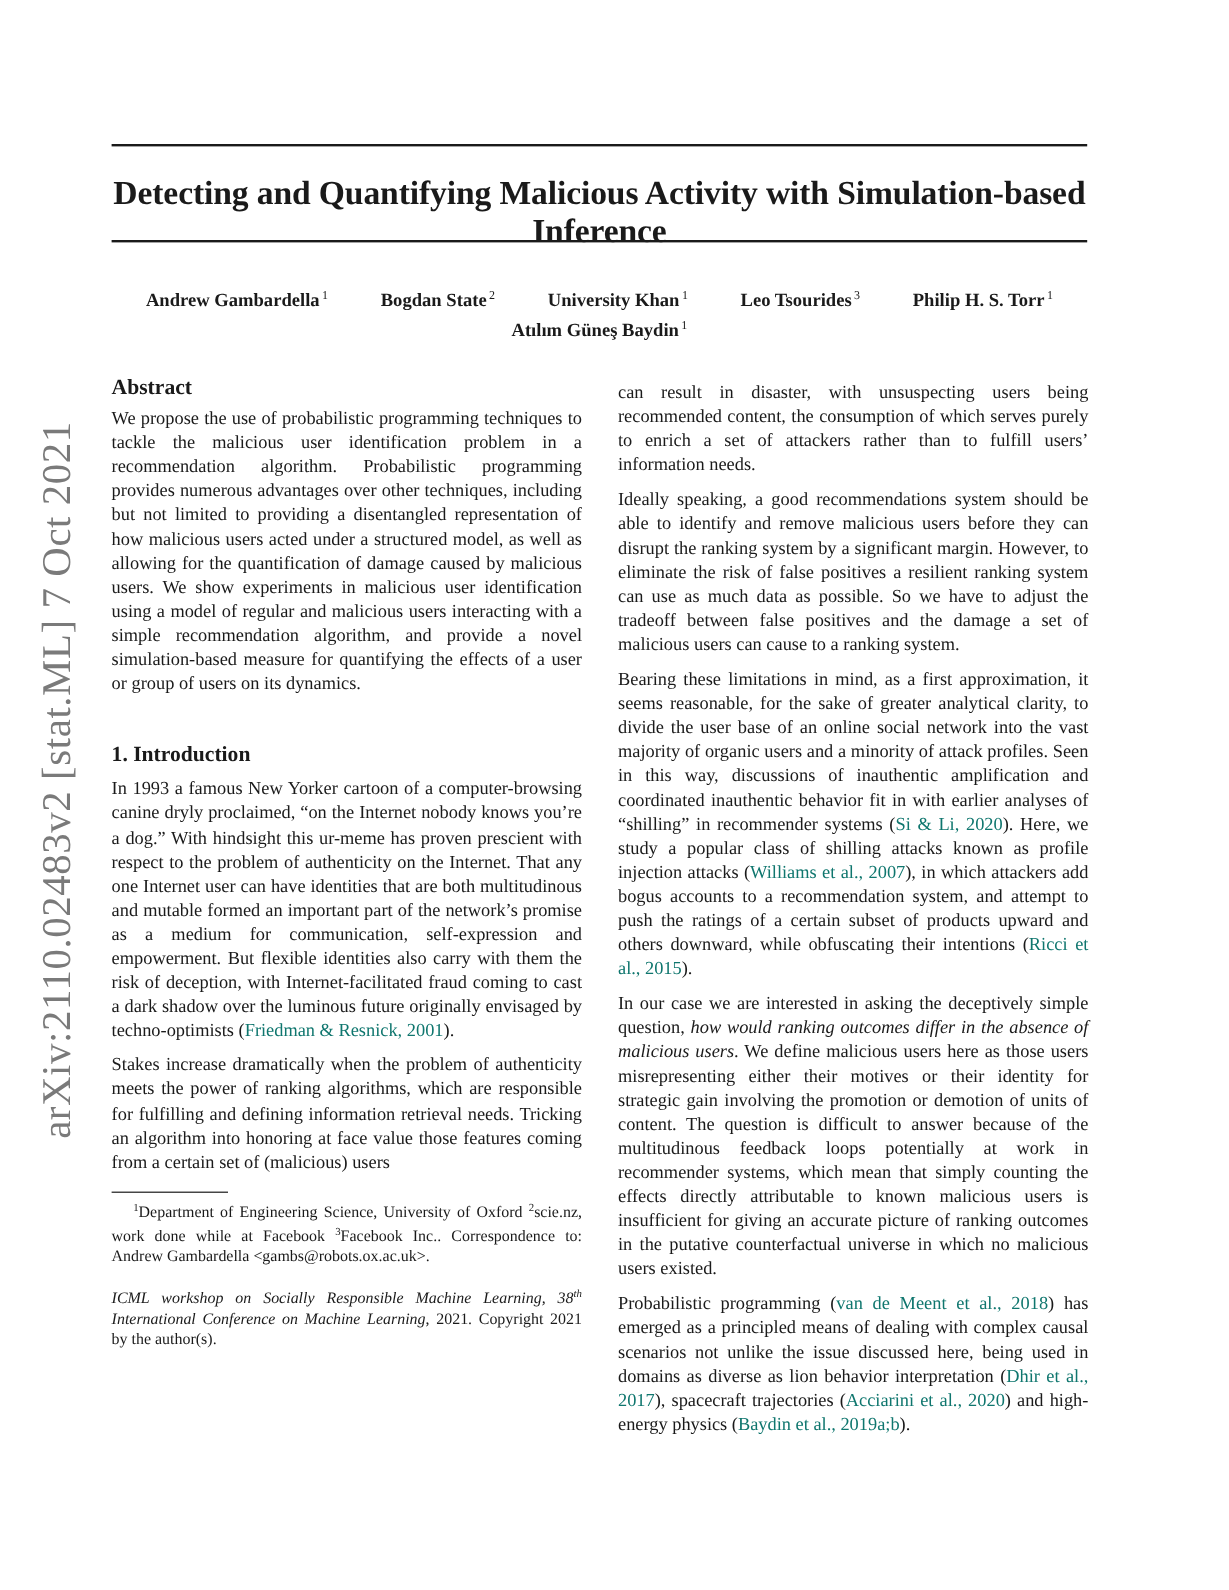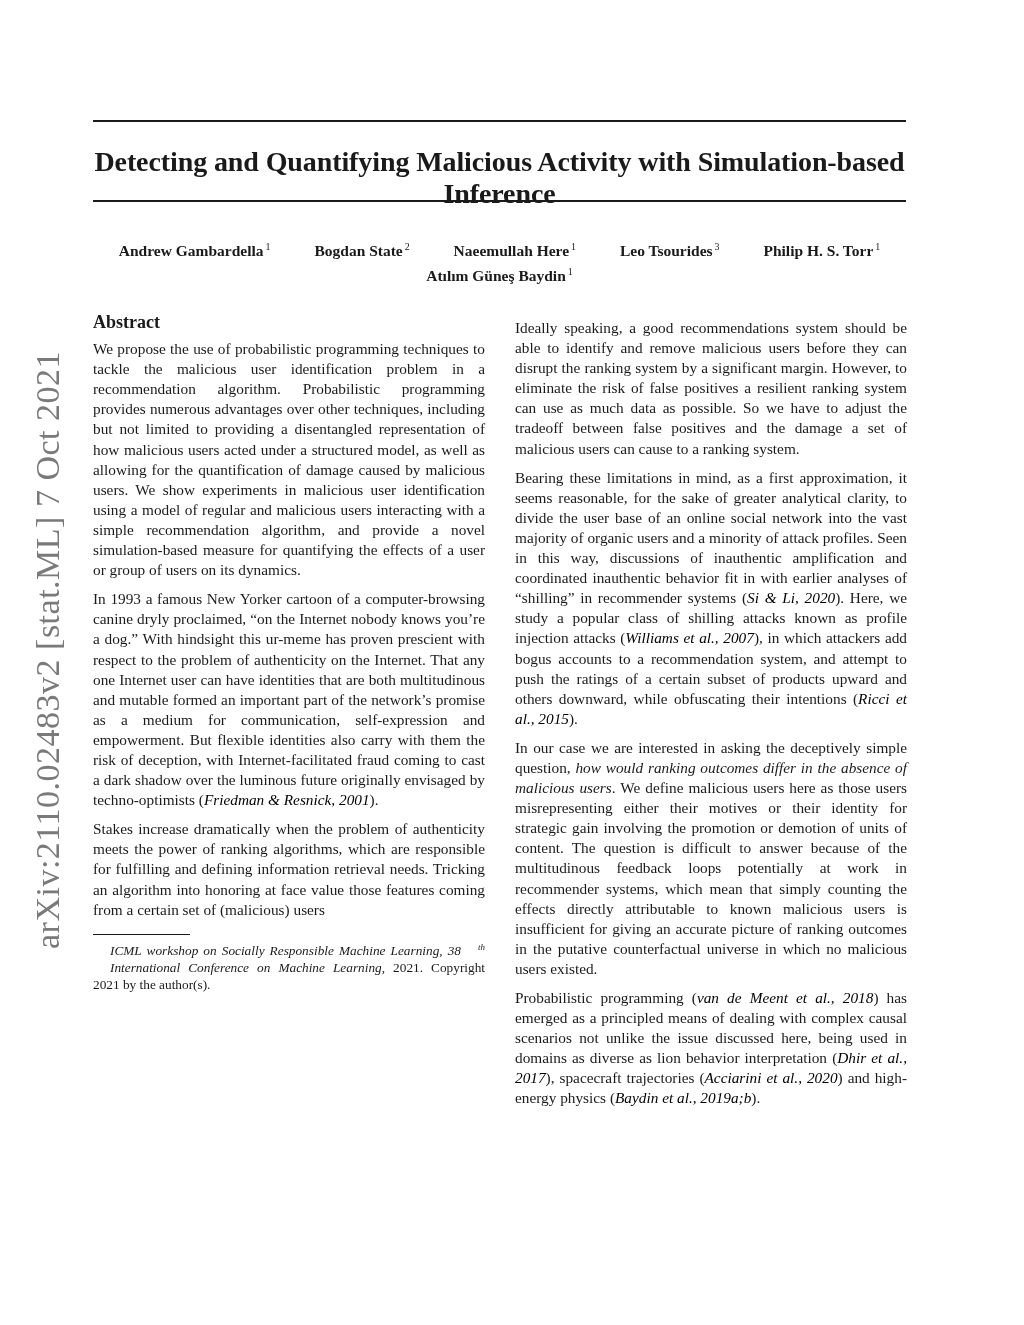--- a/index.html
+++ b/index.html
@@ -26,58 +26,61 @@
     transform: translate(-50%, -50%) rotate(-90deg);
     white-space: nowrap; font-size: 34px; color: #7a7a7a; letter-spacing: 0.5px;
   }
   .col { position: absolute; font-size: 15.3px; line-height: 20.1px; text-align: justify; hyphens: none; }
   .col p { margin: 0 0 9px 0; }
   .left { left: 93px; width: 392px; top: 312px; }
   .right { left: 515px; width: 392px; top: 318px; }
   .abstract-title { text-align: left; font-weight: bold; font-size: 18px; margin: 0 0 7px 0; }
   .abstract { margin: 0 34px; }
   .section-heading { font-weight: bold; font-size: 18px; margin: 38px 0 10px 0; }
-  .cite { color: #000000; font-style: italic; }
+  .cite { color: #0f766e; }
   .footnote-rule { width: 97px; height: 1px; background: #1a1a1a; margin: 14px 0 4px 0; }
   .footnotes { font-size: 13.3px; line-height: 17px; text-align: justify; }
   .footnotes p { margin: 0 0 15px 0; }
   .footnotes .fn-first { text-indent: 18px; }
   .footnotes sup { font-size: 9px; vertical-align: 5px; }
-  .venue em { font-style: italic; margin-left: 17px; }
+  .venue em { font-style: italic; }
 </style>
 </head>
 <body>
 
 <div class="arxiv">arXiv:2110.02483v2  [stat.ML]  7 Oct 2021</div>
 
 <div class="rule top"></div>
 <h1 class="title" style="margin:0;">Detecting and Quantifying Malicious Activity with Simulation-based Inference</h1>
 <div class="rule bottom"></div>
 
 <div class="authors">
   <span class="author"><span>Andrew Gambardella</span><sup>1</sup></span>
   <span class="author"><span>Bogdan State</span><sup>2</sup></span>
-  <span class="author"><span>Naeemullah Here</span><sup>1</sup></span>
+  <span class="author"><span>University Khan</span><sup>1</sup></span>
   <span class="author"><span>Leo Tsourides</span><sup>3</sup></span>
   <span class="author"><span>Philip H. S. Torr</span><sup>1</sup></span>
   <br>
   <span class="author"><span>Atılım Güneş Baydin</span><sup>1</sup></span>
 </div>
 
 <div class="col left">
   <h2 class="abstract-title">Abstract</h2>
   <p class="abstract">We propose the use of probabilistic programming techniques to tackle the malicious user identification problem in a recommendation algorithm. Probabilistic programming provides numerous advantages over other techniques, including but not limited to providing a disentangled representation of how malicious users acted under a structured model, as well as allowing for the quantification of damage caused by malicious users. We show experiments in malicious user identification using a model of regular and malicious users interacting with a simple recommendation algorithm, and provide a novel simulation-based measure for quantifying the effects of a user or group of users on its dynamics.</p>
 
+  <h2 class="section-heading">1. Introduction</h2>
   <p><span>In 1993 a famous New Yorker cartoon of a computer-browsing canine dryly proclaimed, “on the Internet nobody knows you’re a dog.”  With hindsight this ur-meme has proven prescient with respect to the problem of authenticity on the Internet.  That any one Internet user can have identities that are both multitudinous and mutable formed an important part of the network’s promise as a medium for communication, self-expression and empowerment. But flexible identities also carry with them the risk of deception, with Internet-facilitated fraud coming to cast a dark shadow over the luminous future originally envisaged by techno-optimists (</span><a class="cite">Friedman &amp; Resnick, 2001</a><span>).</span></p>
   <p>Stakes increase dramatically when the problem of authenticity meets the power of ranking algorithms, which are responsible for fulfilling and defining information retrieval needs.  Tricking an algorithm into honoring at face value those features coming from a certain set of (malicious) users</p>
 
   <div class="footnote-rule"></div>
   <div class="footnotes">
+    <p class="fn-first"><sup>1</sup><span>Department of Engineering Science, University of Oxford </span><sup>2</sup><span>scie.nz, work done while at Facebook </span><sup>3</sup><span>Facebook Inc.. Correspondence to: Andrew Gambardella &lt;gambs@robots.ox.ac.uk&gt;.</span></p>
     <p class="venue"><em>ICML workshop on Socially Responsible Machine Learning, 38</em><sup><em>th</em></sup> <em>International Conference on Machine Learning</em><span>, 2021. Copyright 2021 by the author(s).</span></p>
   </div>
 </div>
 
 <div class="col right">
+  <p>can result in disaster, with unsuspecting users being recommended content, the consumption of which serves purely to enrich a set of attackers rather than to fulfill users’ information needs.</p>
   <p>Ideally speaking, a good recommendations system should be able to identify and remove malicious users before they can disrupt the ranking system by a significant margin. However, to eliminate the risk of false positives a resilient ranking system can use as much data as possible.  So we have to adjust the tradeoff between false positives and the damage a set of malicious users can cause to a ranking system.</p>
   <p><span>Bearing these limitations in mind, as a first approximation, it seems reasonable, for the sake of greater analytical clarity, to divide the user base of an online social network into the vast majority of organic users and a minority of attack profiles.  Seen in this way, discussions of inauthentic amplification and coordinated inauthentic behavior fit in with earlier analyses of “shilling” in recommender systems (</span><a class="cite">Si &amp; Li, 2020</a><span>). Here, we study a popular class of shilling attacks known as profile injection attacks (</span><a class="cite">Williams et al., 2007</a><span>), in which attackers add bogus accounts to a recommendation system, and attempt to push the ratings of a certain subset of products upward and others downward, while obfuscating their intentions (</span><a class="cite">Ricci et al., 2015</a><span>).</span></p>
   <p><span>In our case we are interested in asking the deceptively simple question, </span><em>how would ranking outcomes differ in the absence of malicious users</em><span>. We define malicious users here as those users misrepresenting either their motives or their identity for strategic gain involving the promotion or demotion of units of content. The question is difficult to answer because of the multitudinous feedback loops potentially at work in recommender systems, which mean that simply counting the effects directly attributable to known malicious users is insufficient for giving an accurate picture of ranking outcomes in the putative counterfactual universe in which no malicious users existed.</span></p>
   <p><span>Probabilistic programming (</span><a class="cite">van de Meent et al., 2018</a><span>) has emerged as a principled means of dealing with complex causal scenarios not unlike the issue discussed here, being used in domains as diverse as lion behavior interpretation (</span><a class="cite">Dhir et al., 2017</a><span>), spacecraft trajectories (</span><a class="cite">Acciarini et al., 2020</a><span>) and high-energy physics (</span><a class="cite">Baydin et al., 2019a;b</a><span>).</span></p>
 </div>
 
 </body></html>

